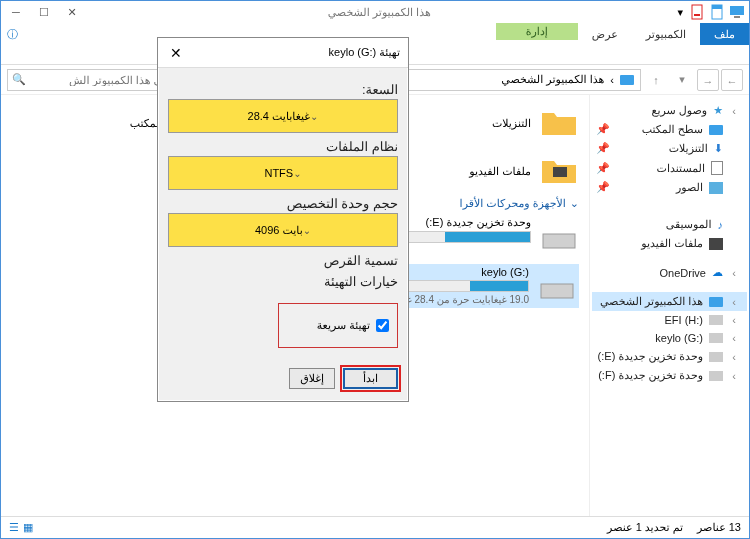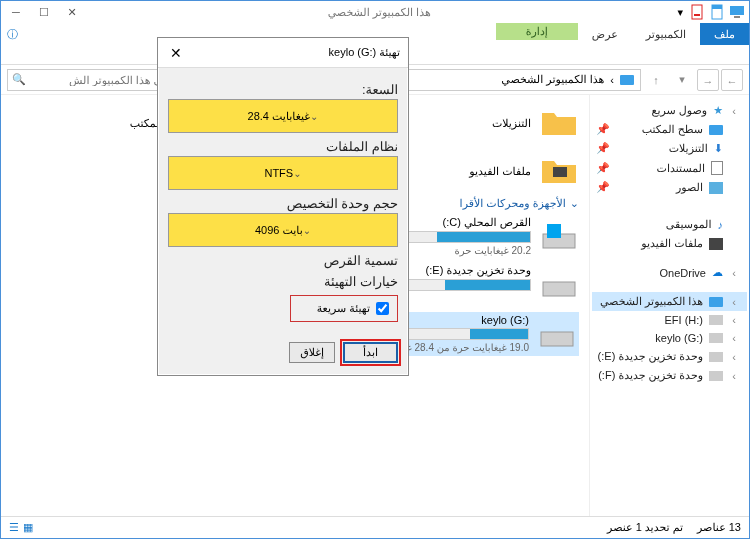--- a/index.html
+++ b/index.html
@@ -62,21 +62,21 @@
 
 .dialog { position:absolute; top:36px; right:auto; left:156px; width:252px; background:#f0f0f0; border:1px solid #888; direction:rtl; box-shadow:0 0 0 1px #fff inset; z-index:50;}
 .dlg-title { height:30px; display:flex; align-items:center; padding:0 8px; font-size:12px; background:#fff; border-bottom:1px solid #ddd;}
 .dlg-title .close { margin-right:auto; font-size:14px; padding:0 4px;}
 .dlg-body { padding:8px 10px; }
 .dlg-label { font-size:13px; color:#222; margin-top:6px; margin-bottom:2px; text-align:right;}
 .dlg-select, .dlg-input { width:100%; height:34px; border:1px solid #999; background:#fde047; display:flex; align-items:center; padding:0 6px; direction:ltr; justify-content:center;}
 .dlg-select .caret { color:#555; font-size:10px;}
 .dlg-btn { border:1px solid #888; background:#e9e9e9; padding:2px 10px; font-size:11px; }
 .restore { margin:8px 0 4px auto; display:block;}
-.opts-box { border:1px solid #c33; padding:6px 8px; margin-top:6px; width:108px; margin-right:0;}
+.opts-box { border:1px solid #c33; padding:15px 8px; margin-top:14px; width:120px; margin-right:0;}
 .dlg-check { display:flex; align-items:center; gap:6px; }
 .dlg-footer { display:flex; gap:8px; justify-content:flex-end; padding:12px 10px; direction:ltr;}
 .dlg-footer .start { border:2px solid #1a5fa8; outline:2px solid #d22; outline-offset:1px; padding:2px 18px;}
 .dlg-input input { border:none; outline:none; width:100%; direction:ltr; font-size:11px;}
 
 
 .star-ic { color:#3a9ad9; }
 .pc-blue { width:14px; height:10px; background:#3aa0e8; display:inline-block; border-radius:1px;}
 .folder-svg path{fill:#f7c14a;}
 </style>
@@ -239,33 +239,20 @@
             </svg>
           <span>ملفات الفيديو</span>
         </div>
       </div>
 
       <div class="section-head">
           <span>⌄</span>
           <span>الأجهزة ومحركات الأقرا</span>
         </div>
 
-      <div class="drive-tile">
-        <svg class="drive-ic" viewBox="0 0 40 40">
-            <rect x="4" y="18" width="32" height="14" fill="#d0d0d0" stroke="#999"></rect>
-            <rect x="8" y="8" width="14" height="14" fill="#00a4ef"></rect>
-          </svg>
-        <div class="drive-body">
-          <div class="drive-name">القرص المحلي (C:)</div>
-          <div class="progress">
-              <div class="progress-fill" style="width:55%"></div>
-            </div>
-          <div class="drive-free">20.2 غيغابايت حرة</div>
-        </div>
-      </div>
       <div class="drive-tile" style="position:relative;">
         <svg class="drive-ic" viewBox="0 0 40 40">
             <rect x="4" y="18" width="32" height="14" fill="#d0d0d0" stroke="#999"></rect>
           </svg>
         <div class="drive-body">
           <div class="drive-name">وحدة تخزين جديدة (E:)</div>
           <div class="progress">
               <div class="progress-fill" style="width:50%"></div>
             </div>
         </div>

